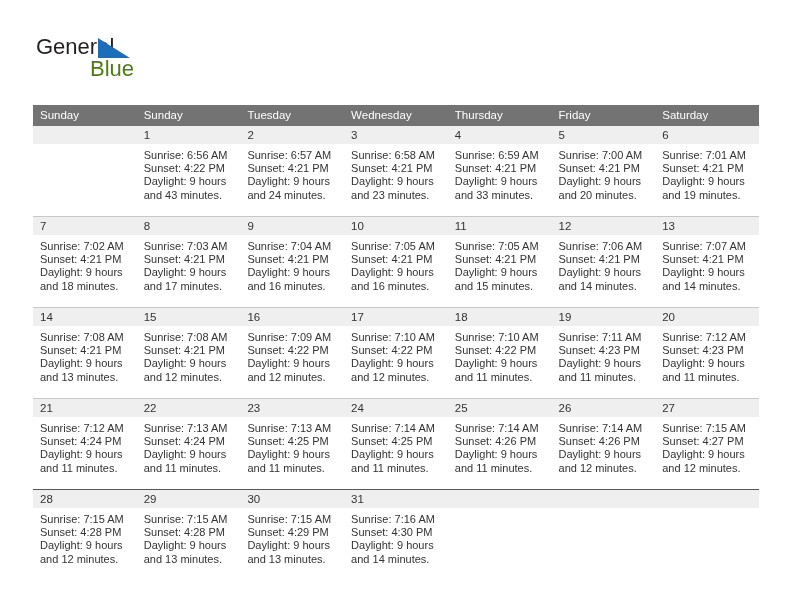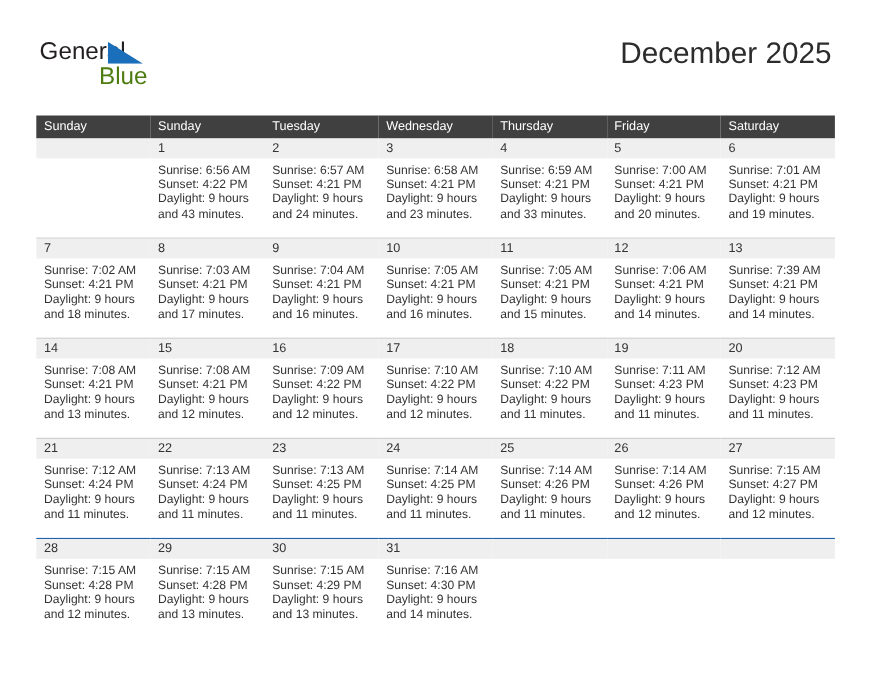--- a/index.html
+++ b/index.html
@@ -67,21 +67,21 @@
 
   
   .calendar {
     position: absolute;
     left: 33px; top: 105px;
     width: 726px;
     border-collapse: collapse;
     table-layout: fixed;
   }
   .calendar th {
-    background: #404040;
+    background: #737373;
     color: #ffffff;
     font-size: 11.5px;
     font-weight: normal;
     text-align: left;
     padding: 4px 0 5px 7px;
     height: 21px;
     border: none;
   }
   .calendar td {
     width: 103.7px;
@@ -130,21 +130,20 @@
     <div class="logo">
       <span class="logo-general">General</span>
       <span class="logo-triangle">
         <svg width="32" height="20" viewBox="0 0 32 20" xmlns="http://www.w3.org/2000/svg">
           <polygon points="0,0 32,20 0,20" fill="#1b6fba"></polygon>
         </svg>
       </span>
       <span class="logo-blue">Blue</span>
     </div>
 
-    <div class="title">December 2025</div>
   </div>
 
   <table class="calendar">
     <thead>
       <tr>
         <th>Sunday</th>
         <th>Sunday</th>
         <th>Tuesday</th>
         <th>Wednesday</th>
         <th>Thursday</th>
@@ -291,21 +290,21 @@
                 <div>Sunset: 4:21 PM</div>
                 <div>Daylight: 9 hours</div>
                 <div>and 14 minutes.</div>
               </div>
             </div>
           </td>
           <td>
             <div class="cell">
               <div class="daynum-band">13</div>
               <div class="cell-body">
-                <div>Sunrise: 7:39 AM</div>
+                <div>Sunrise: 7:07 AM</div>
                 <div>Sunset: 4:21 PM</div>
                 <div>Daylight: 9 hours</div>
                 <div>and 14 minutes.</div>
               </div>
             </div>
           </td>
         </tr>
         <tr class="week-row">
           <td>
             <div class="cell">

